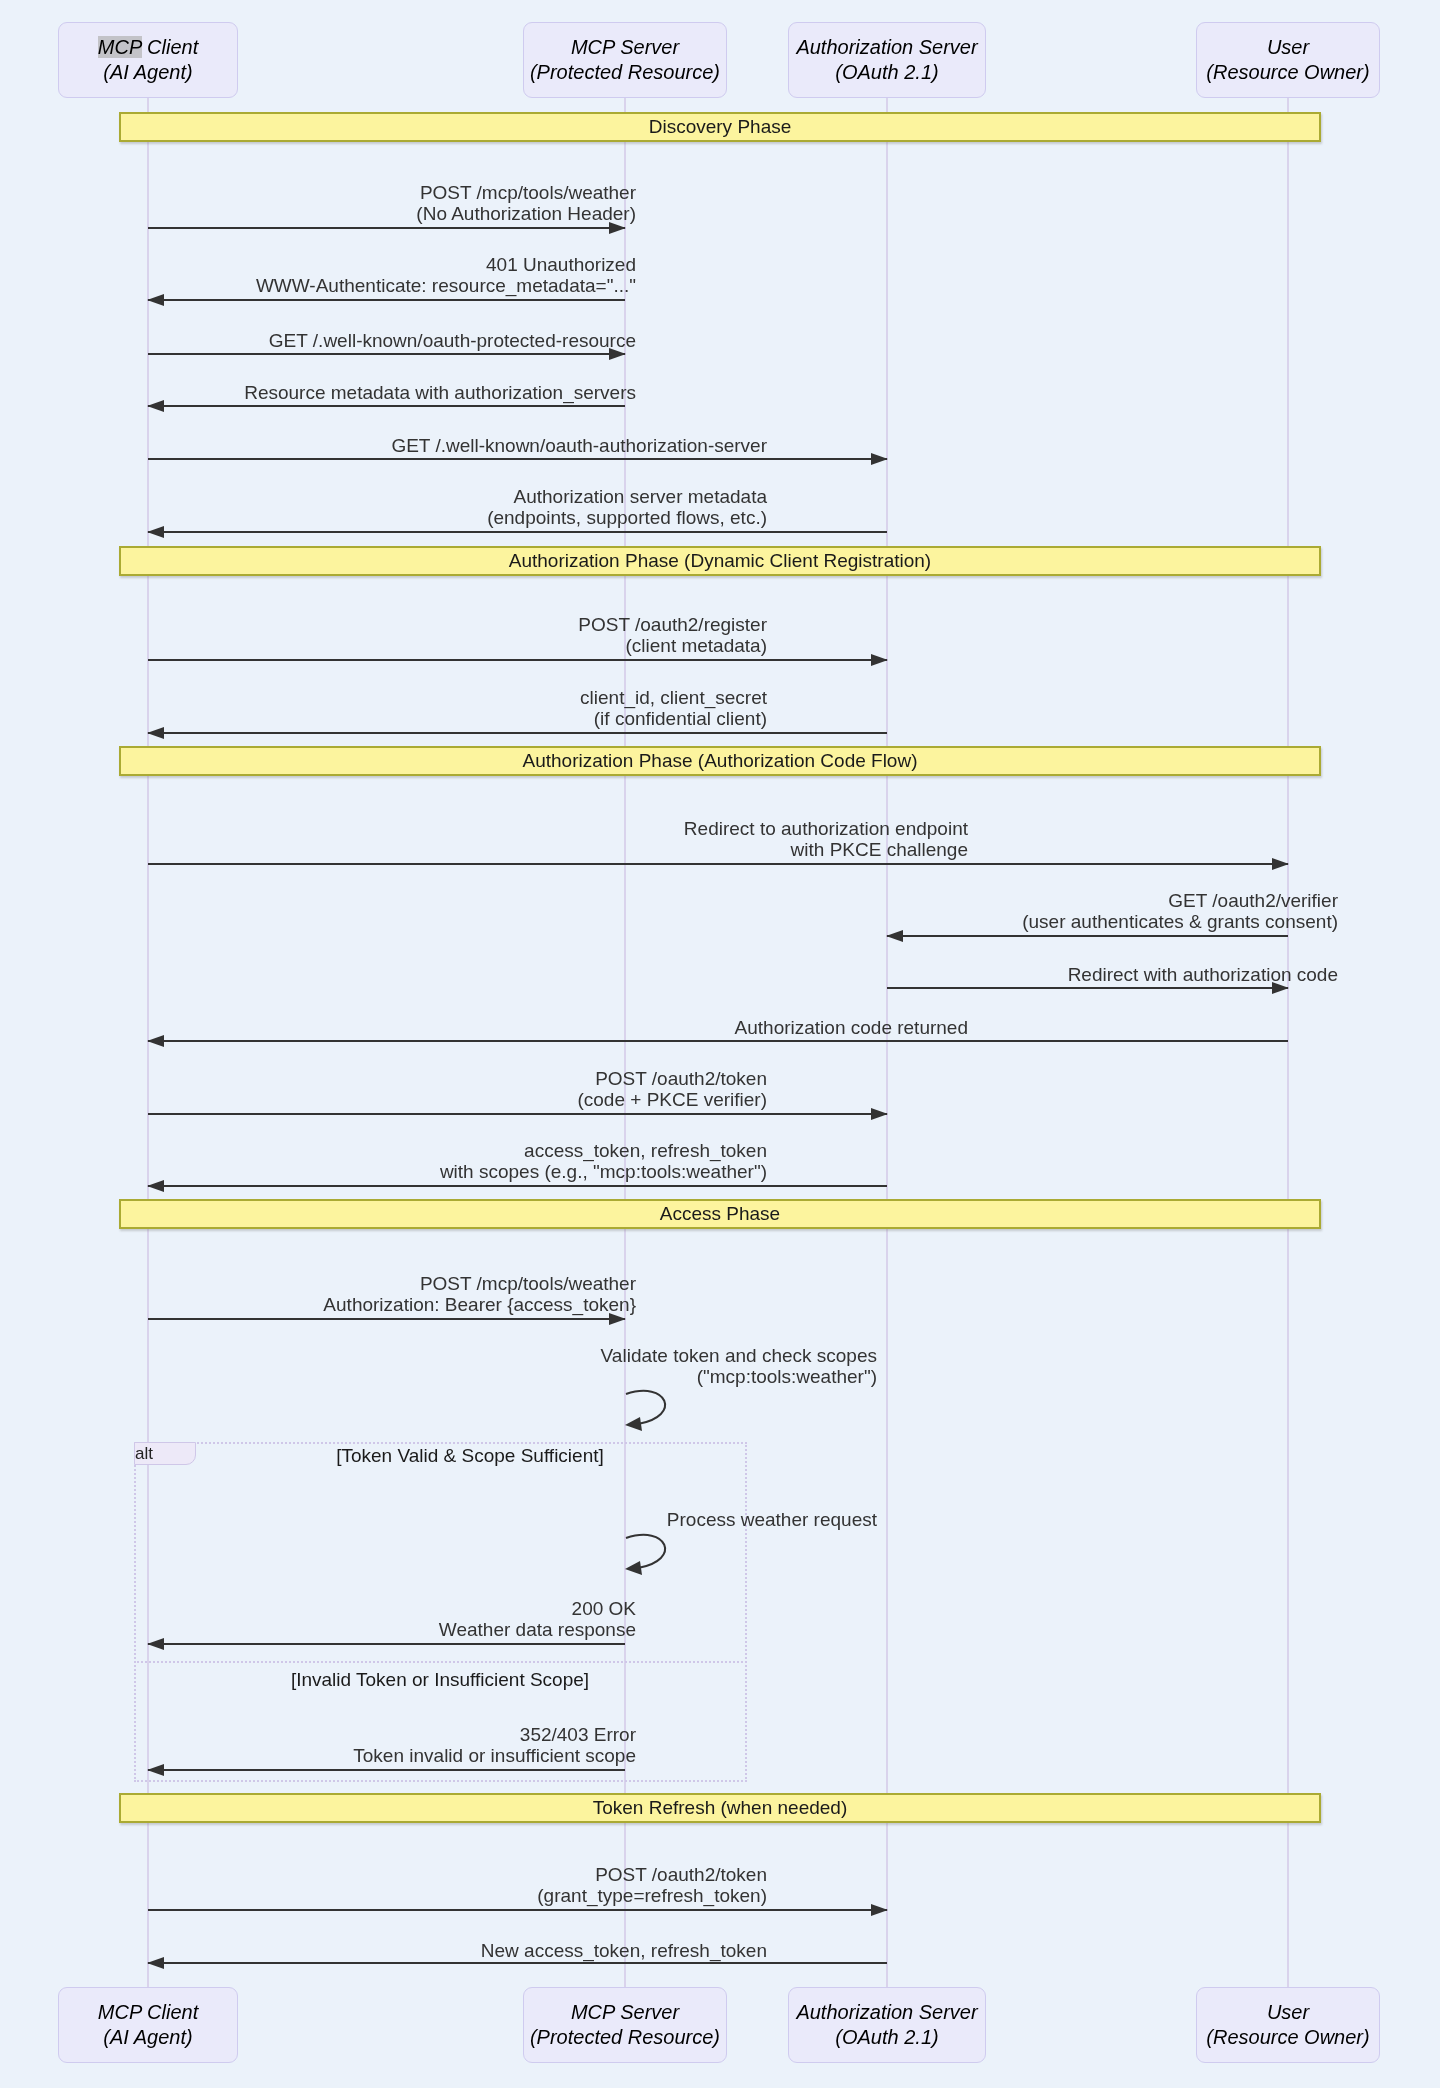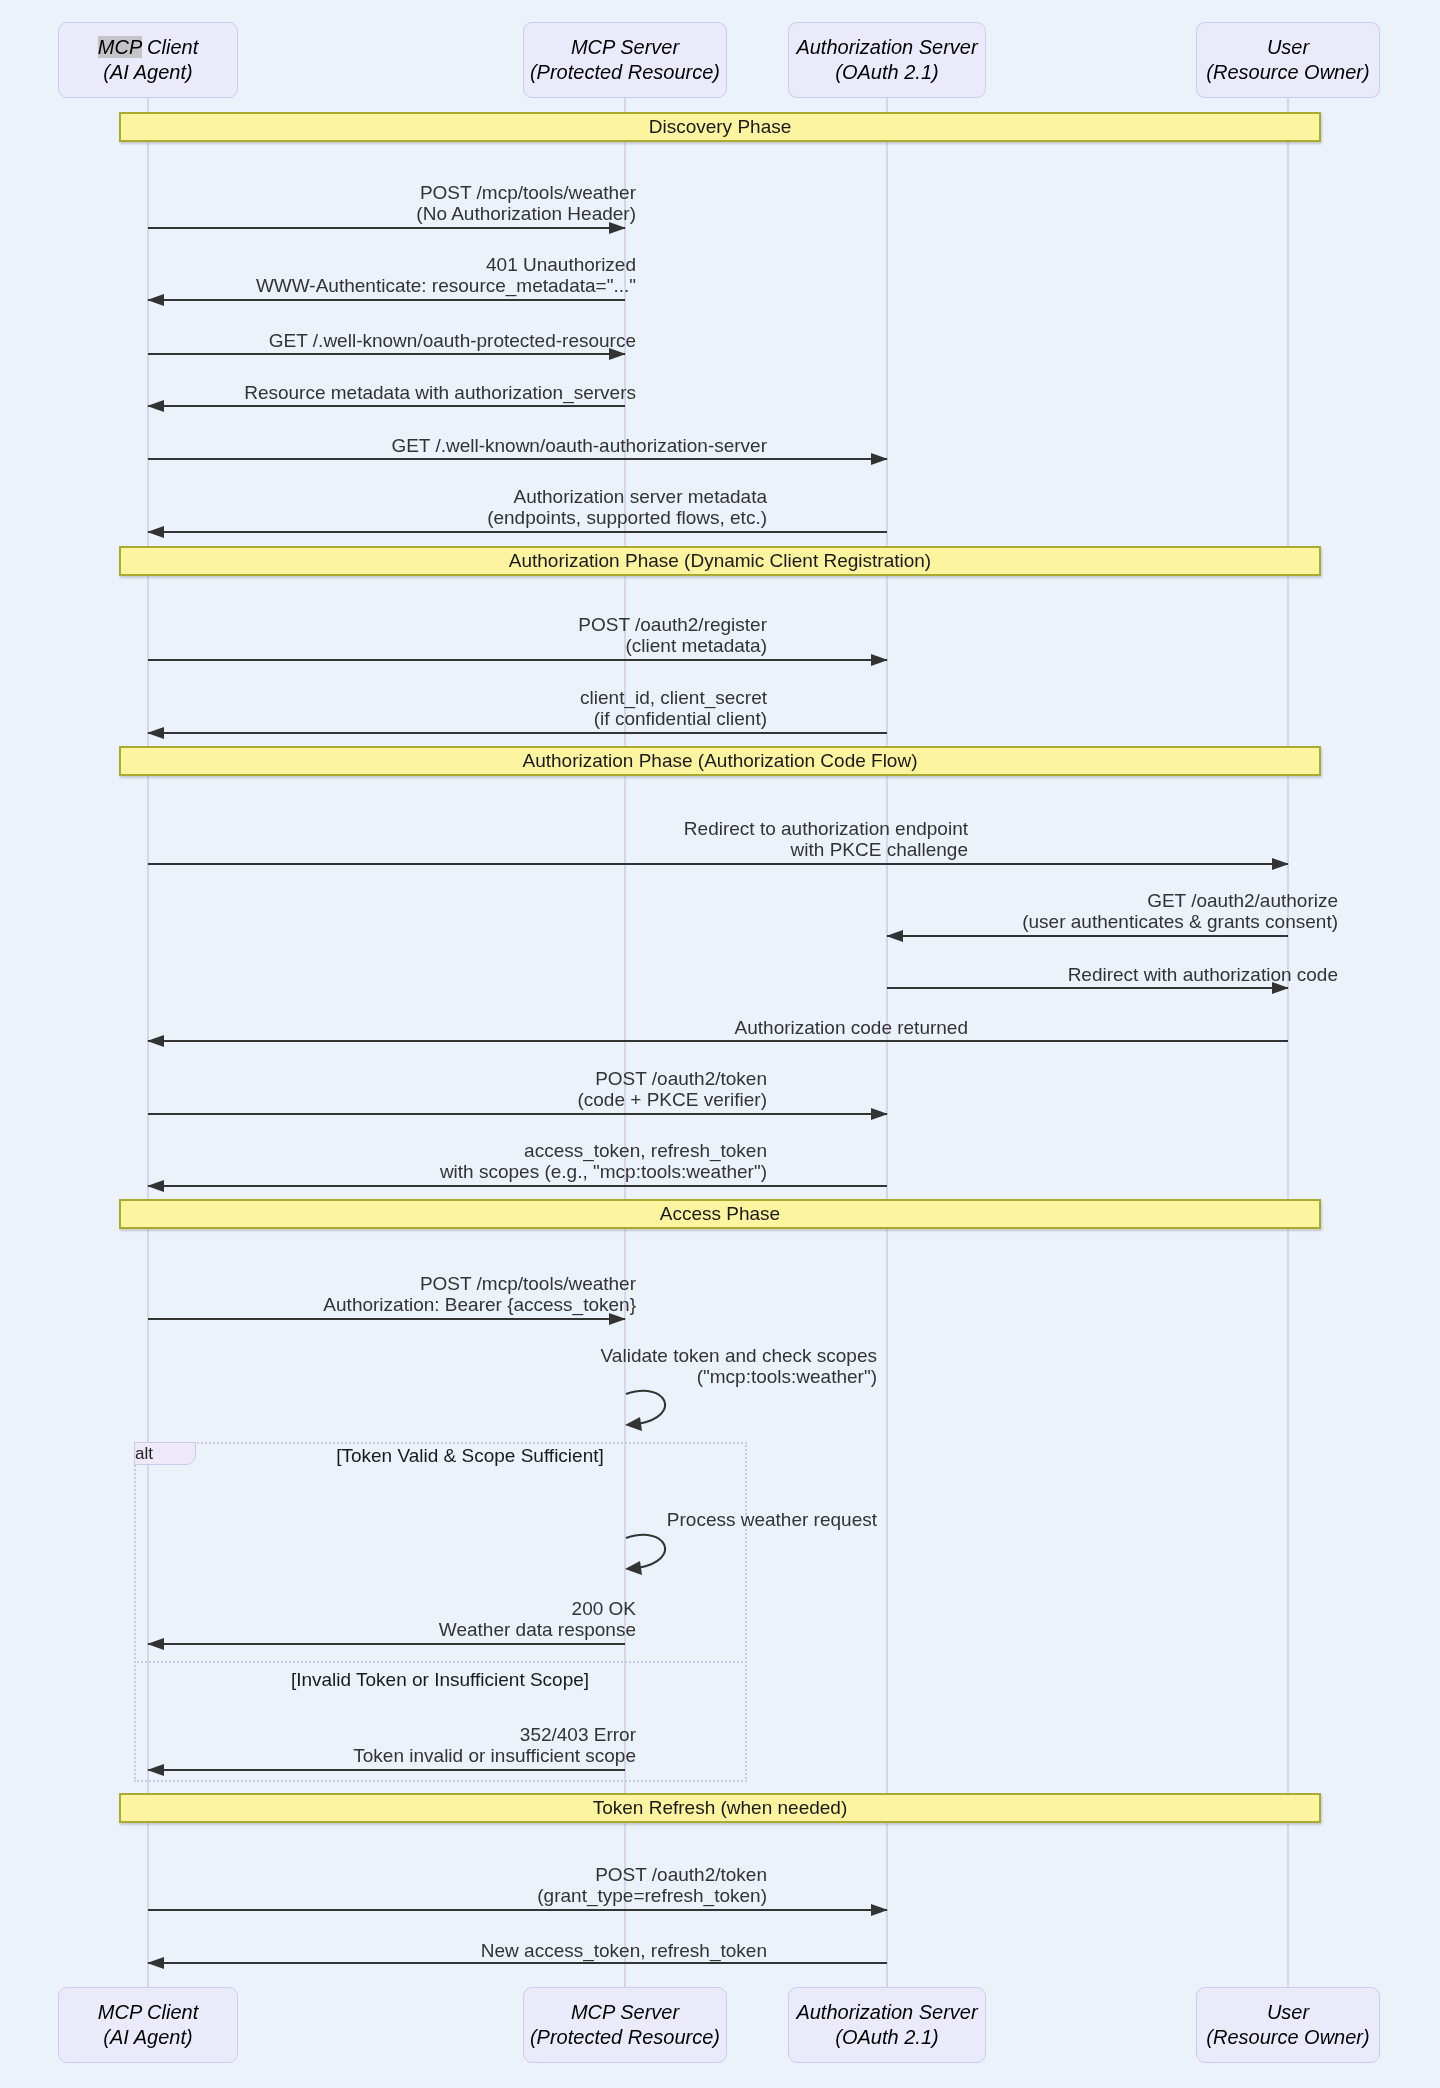--- a/index.html
+++ b/index.html
@@ -105,21 +105,21 @@
   <div class="msg" style="left:267px;top:687px"><span>client_id, client_secret</span><br><span>(if confidential client)</span></div>
   <div class="arr" style="left:148px;top:732px;width:739px">
       <span class="hleft"></span>
     </div>
 
   <div class="msg" style="left:468px;top:818px"><span>Redirect to authorization endpoint</span><br><span>with PKCE challenge</span></div>
   <div class="arr" style="left:148px;top:863px;width:1140px">
       <span class="hr"></span>
     </div>
 
-  <div class="msg" style="left:838px;top:890px"><span>GET /oauth2/authorize</span><br><span>(user authenticates &amp; grants consent)</span></div>
+  <div class="msg" style="left:838px;top:890px"><span>GET /oauth2/verifier</span><br><span>(user authenticates &amp; grants consent)</span></div>
   <div class="arr" style="left:887px;top:935px;width:401px">
       <span class="hleft"></span>
     </div>
 
   <div class="msg" style="left:838px;top:964px"><span>Redirect with authorization code</span></div>
   <div class="arr" style="left:887px;top:987px;width:401px">
       <span class="hr"></span>
     </div>
 
   <div class="msg" style="left:468px;top:1017px"><span>Authorization code returned</span></div>

